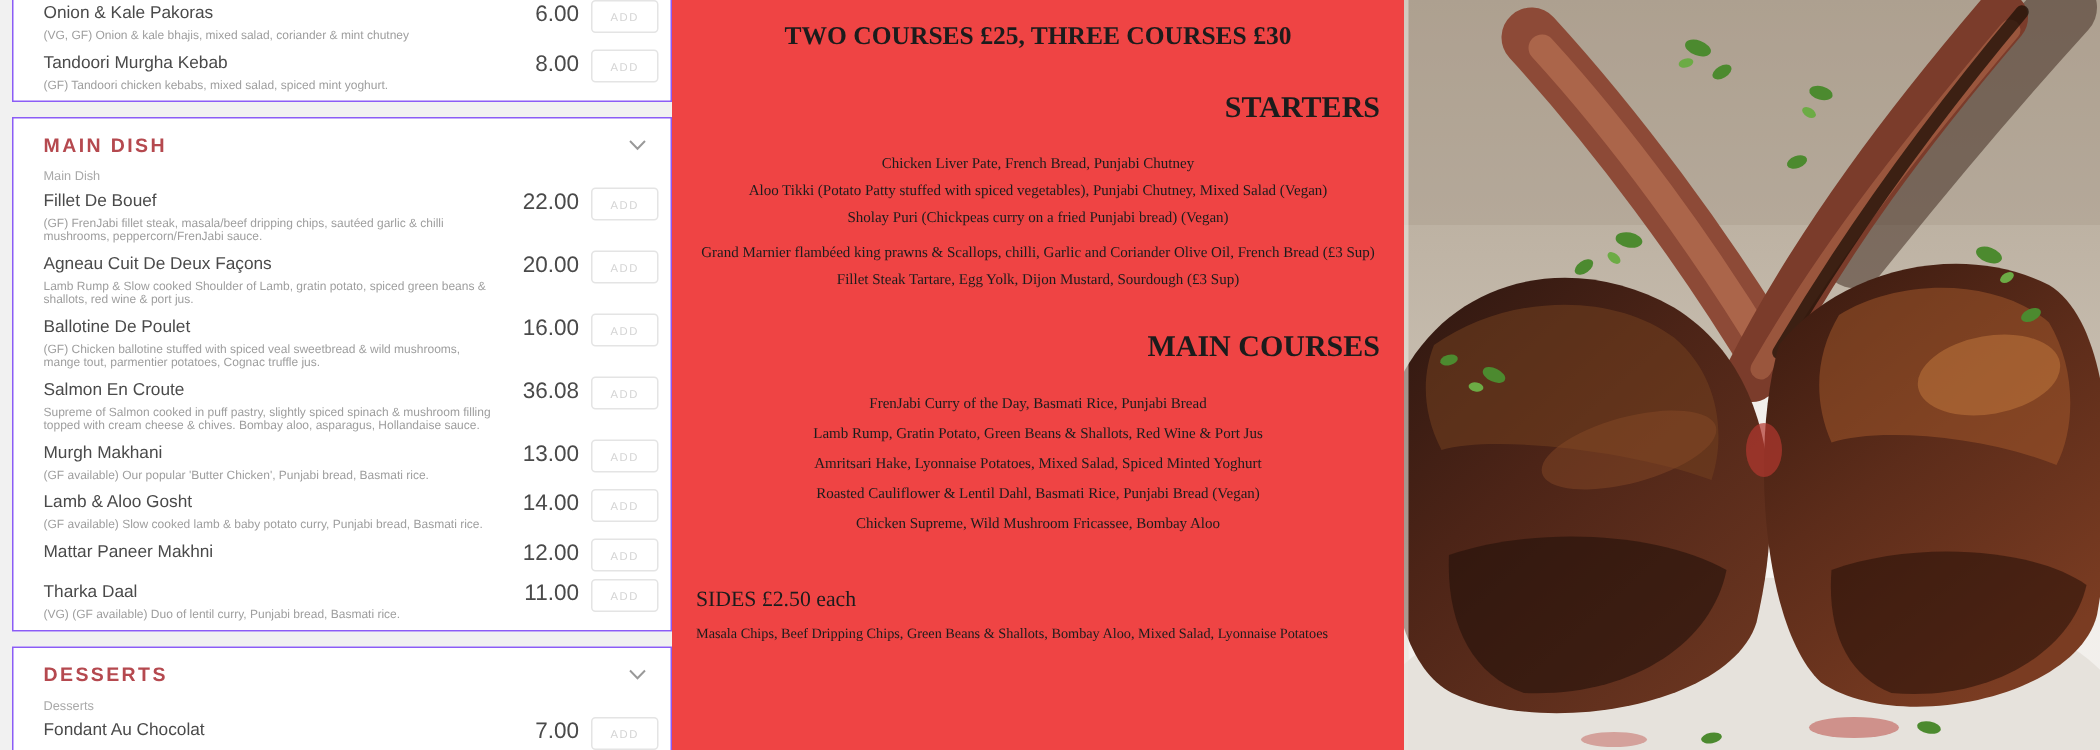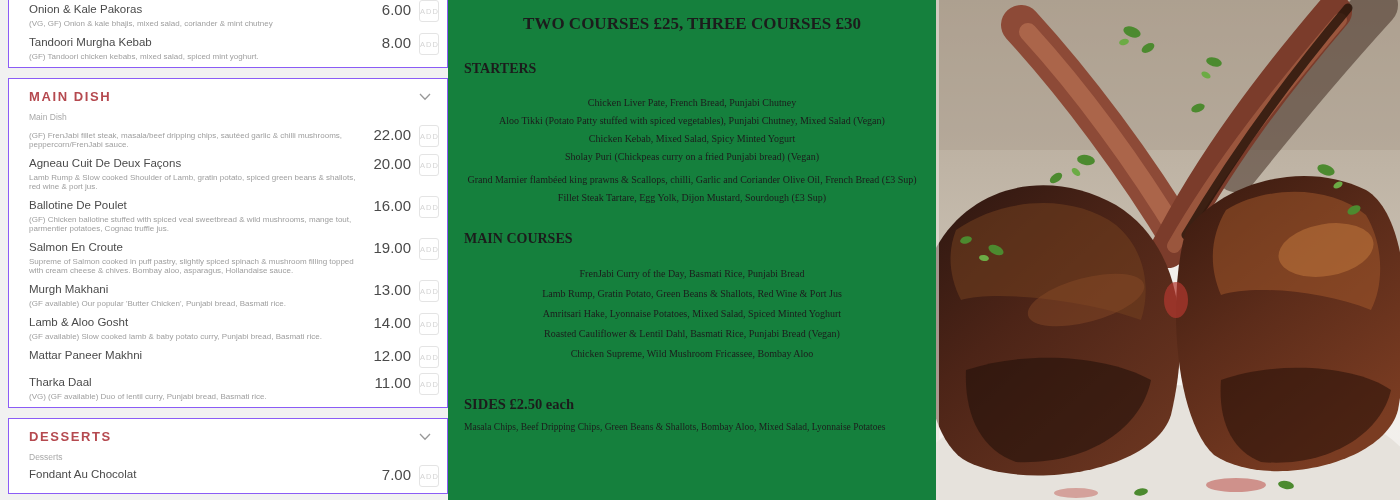--- a/index.html
+++ b/index.html
@@ -42,56 +42,56 @@
     font-size:11.5px; line-height:13px; color:#4a4a4a;
   }
   .item-desc {
     font-size:8px; line-height:9px; color:#9e9e9e; margin-top:3px;
   }
   .item-price {
     font-size:15px; line-height:13px; color:#4a4a4a;
     width:44px; text-align:right; margin-right:8px; flex-shrink:0;
   }
   .add-btn {
-    width:20px; height:22px; flex-shrink:0;
+    width:45px; height:22px; flex-shrink:0;
     margin-top:-3px;
     background:#ffffff;
     border:1px solid #e4e4e4; border-radius:3px;
     color:#d4d4d4; font-size:7.5px; letter-spacing:1px;
     font-family:"Liberation Sans", sans-serif;
     cursor:pointer;
   }
 
   
   .set-menu {
     position:absolute; left:448px; top:0; width:488px; height:500px;
-    background:#15803d;
+    background:#ef4444;
     font-family:"Liberation Serif", serif;
     color:#1c1c1c;
     padding:0 16px;
     overflow:hidden;
   }
   .sm-title {
     text-align:center; font-weight:bold; font-size:17px;
     padding-top:14px;
   }
   .sm-heading {
-    text-align:left; font-weight:bold; font-size:14px;
+    text-align:right; font-weight:bold; font-size:20px;
   }
   .starters-heading { margin-top:27px; }
   .mains-heading { margin-top:24px; }
   .sm-lines { margin-top:17px; }
   .sm-line {
     text-align:center; font-size:10px; line-height:18px;
     white-space:nowrap;
   }
   .mains .sm-line { line-height:20px; }
   .gap-above { margin-top:5px; }
   .sides-block { margin-top:32px; text-align:left; }
-  .sides-heading { font-weight:bold; font-size:14.5px; }
+  .sides-heading { font-weight:normal; font-size:14.5px; }
   .sides-line { font-size:9.5px; margin-top:9px; white-space:nowrap; }
 
   
   .photo {
     position:absolute; left:936px; top:0; width:464px; height:500px;
     overflow:hidden;
   }
 </style>
 </head>
 <body>
@@ -123,20 +123,21 @@
       <span class="chev">
         <svg width="12" height="8" viewBox="0 0 12 8">
             <path d="M1 1 L6 6.2 L11 1" stroke="#999" stroke-width="1.3" fill="none"></path>
           </svg>
       </span>
     </div>
     <div class="section-sub">Main Dish</div>
 
     <div class="item">
       <div class="item-info">
+        <div class="item-name">Fillet De Bouef</div>
         <div class="item-desc">(GF) FrenJabi fillet steak, masala/beef dripping chips, sautéed garlic &amp; chilli mushrooms, peppercorn/FrenJabi sauce.</div>
       </div>
       <div class="item-price">22.00</div>
       <button class="add-btn">ADD</button>
     </div>
     <div class="item">
       <div class="item-info">
         <div class="item-name">Agneau Cuit De Deux Façons</div>
         <div class="item-desc">Lamb Rump &amp; Slow cooked Shoulder of Lamb, gratin potato, spiced green beans &amp; shallots, red wine &amp; port jus.</div>
       </div>
@@ -149,21 +150,21 @@
         <div class="item-desc">(GF) Chicken ballotine stuffed with spiced veal sweetbread &amp; wild mushrooms, mange tout, parmentier potatoes, Cognac truffle jus.</div>
       </div>
       <div class="item-price">16.00</div>
       <button class="add-btn">ADD</button>
     </div>
     <div class="item">
       <div class="item-info">
         <div class="item-name">Salmon En Croute</div>
         <div class="item-desc">Supreme of Salmon cooked in puff pastry, slightly spiced spinach &amp; mushroom filling topped with cream cheese &amp; chives. Bombay aloo, asparagus, Hollandaise sauce.</div>
       </div>
-      <div class="item-price">19.00</div>
+      <div class="item-price">36.08</div>
       <button class="add-btn">ADD</button>
     </div>
     <div class="item">
       <div class="item-info">
         <div class="item-name">Murgh Makhani</div>
         <div class="item-desc">(GF available) Our popular 'Butter Chicken', Punjabi bread, Basmati rice.</div>
       </div>
       <div class="item-price">13.00</div>
       <button class="add-btn">ADD</button>
     </div>
@@ -215,21 +216,20 @@
   </div>
 </div>
 
 <div class="set-menu">
   <div class="sm-title">TWO COURSES £25, THREE COURSES £30</div>
 
   <div class="sm-heading starters-heading">STARTERS</div>
   <div class="sm-lines starters">
     <div class="sm-line">Chicken Liver Pate, French Bread, Punjabi Chutney</div>
     <div class="sm-line">Aloo Tikki (Potato Patty stuffed with spiced vegetables), Punjabi Chutney, Mixed Salad (Vegan)</div>
-    <div class="sm-line">Chicken Kebab, Mixed Salad, Spicy Minted Yogurt</div>
     <div class="sm-line">Sholay Puri (Chickpeas curry on a fried Punjabi bread) (Vegan)</div>
     <div class="sm-line gap-above">Grand Marnier flambéed king prawns &amp; Scallops, chilli, Garlic and Coriander Olive Oil, French Bread (£3 Sup)</div>
     <div class="sm-line">Fillet Steak Tartare, Egg Yolk, Dijon Mustard, Sourdough (£3 Sup)</div>
   </div>
 
   <div class="sm-heading mains-heading">MAIN COURSES</div>
   <div class="sm-lines mains">
     <div class="sm-line">FrenJabi Curry of the Day, Basmati Rice, Punjabi Bread</div>
     <div class="sm-line">Lamb Rump, Gratin Potato, Green Beans &amp; Shallots, Red Wine &amp; Port Jus</div>
     <div class="sm-line">Amritsari Hake, Lyonnaise Potatoes, Mixed Salad, Spiced Minted Yoghurt</div>

